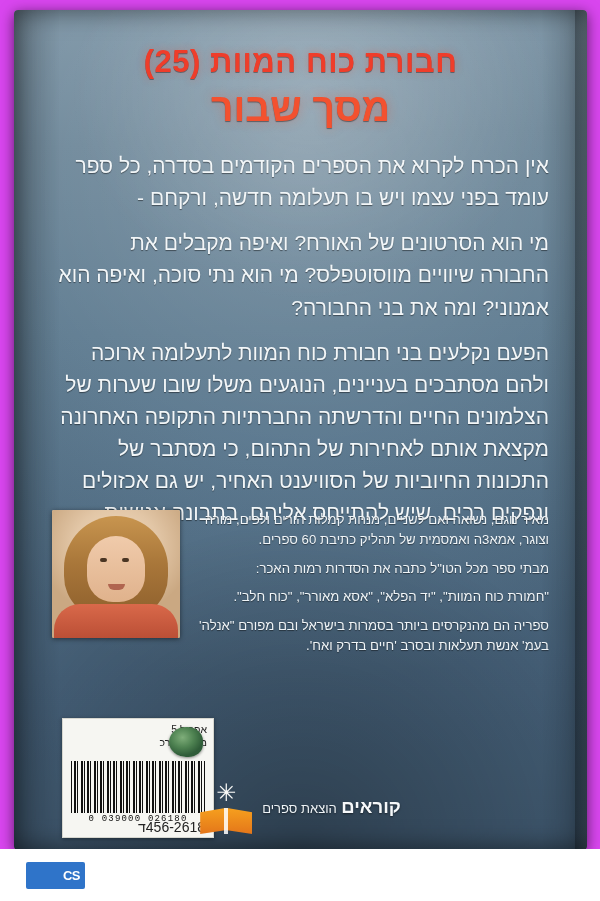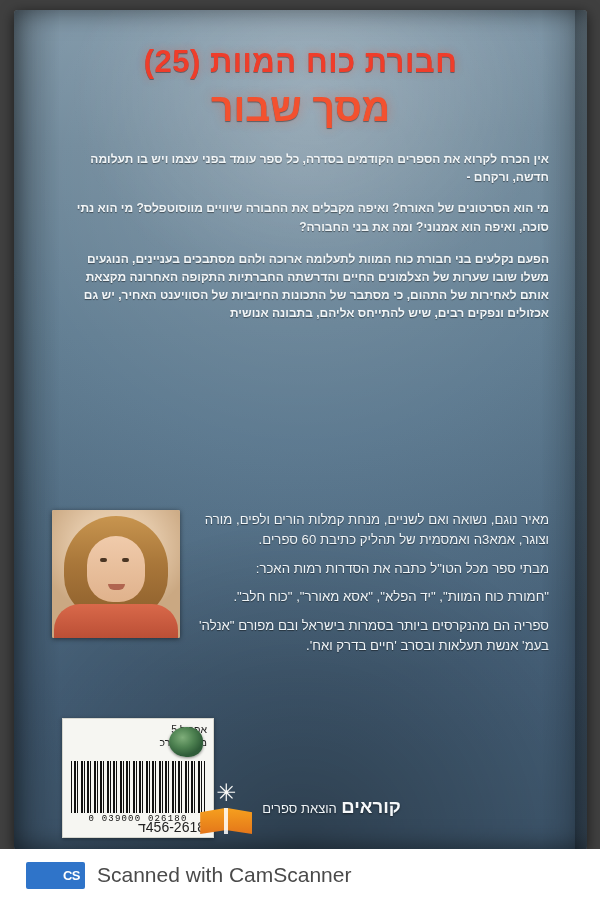--- a/index.html
+++ b/index.html
@@ -6,21 +6,21 @@
     margin: 0;
     padding: 0;
     background: #1b1b1b;
   }
   .page {
     position: relative;
     width: 600px;
     height: 901px;
     overflow: hidden;
     font-family: "Liberation Sans", sans-serif;
-    background: #404040;
+    background: #d946ef;
   }
 
   
   .book {
     position: absolute;
     left: 14px;
     top: 10px;
     width: 573px;
     height: 840px;
     border-radius: 4px;
@@ -78,26 +78,25 @@
     text-align: center;
     font-size: 39px;
     font-weight: bold;
     color: #f3512f;
     text-shadow: 0 1px 1px rgba(0,0,0,0.4), 0 0 12px rgba(235,70,35,0.35);
   }
 
   
   .blurb {
     margin: 20px 0 0 6px;
-    font-size: 12px;
+    font-size: 21px;
     line-height: 1.52;
     text-align: right;
     color: #f2f6f8;
     text-shadow: 0 1px 1px rgba(0,0,0,0.45);
-    font-weight: bold;
   }
   .blurb p { margin: 0 0 13px 0; }
   .para-2 { line-height: 1.55; }
 
   
   .author-area {
     position: absolute;
     left: 38px;
     right: 38px;
     top: 500px;
@@ -378,16 +377,15 @@
           <span class="pub-name">קוראים</span>
           <span class="pub-sub">הוצאת ספרים</span>
         </div>
       </div>
 
     </div>
   </div>
 
   <div class="camscanner">
     <div class="cs-badge">CS</div>
-    <div class="cs-text">Scanned with CamScanner</div>
   </div>
 
 </div>
 
 </body></html>

